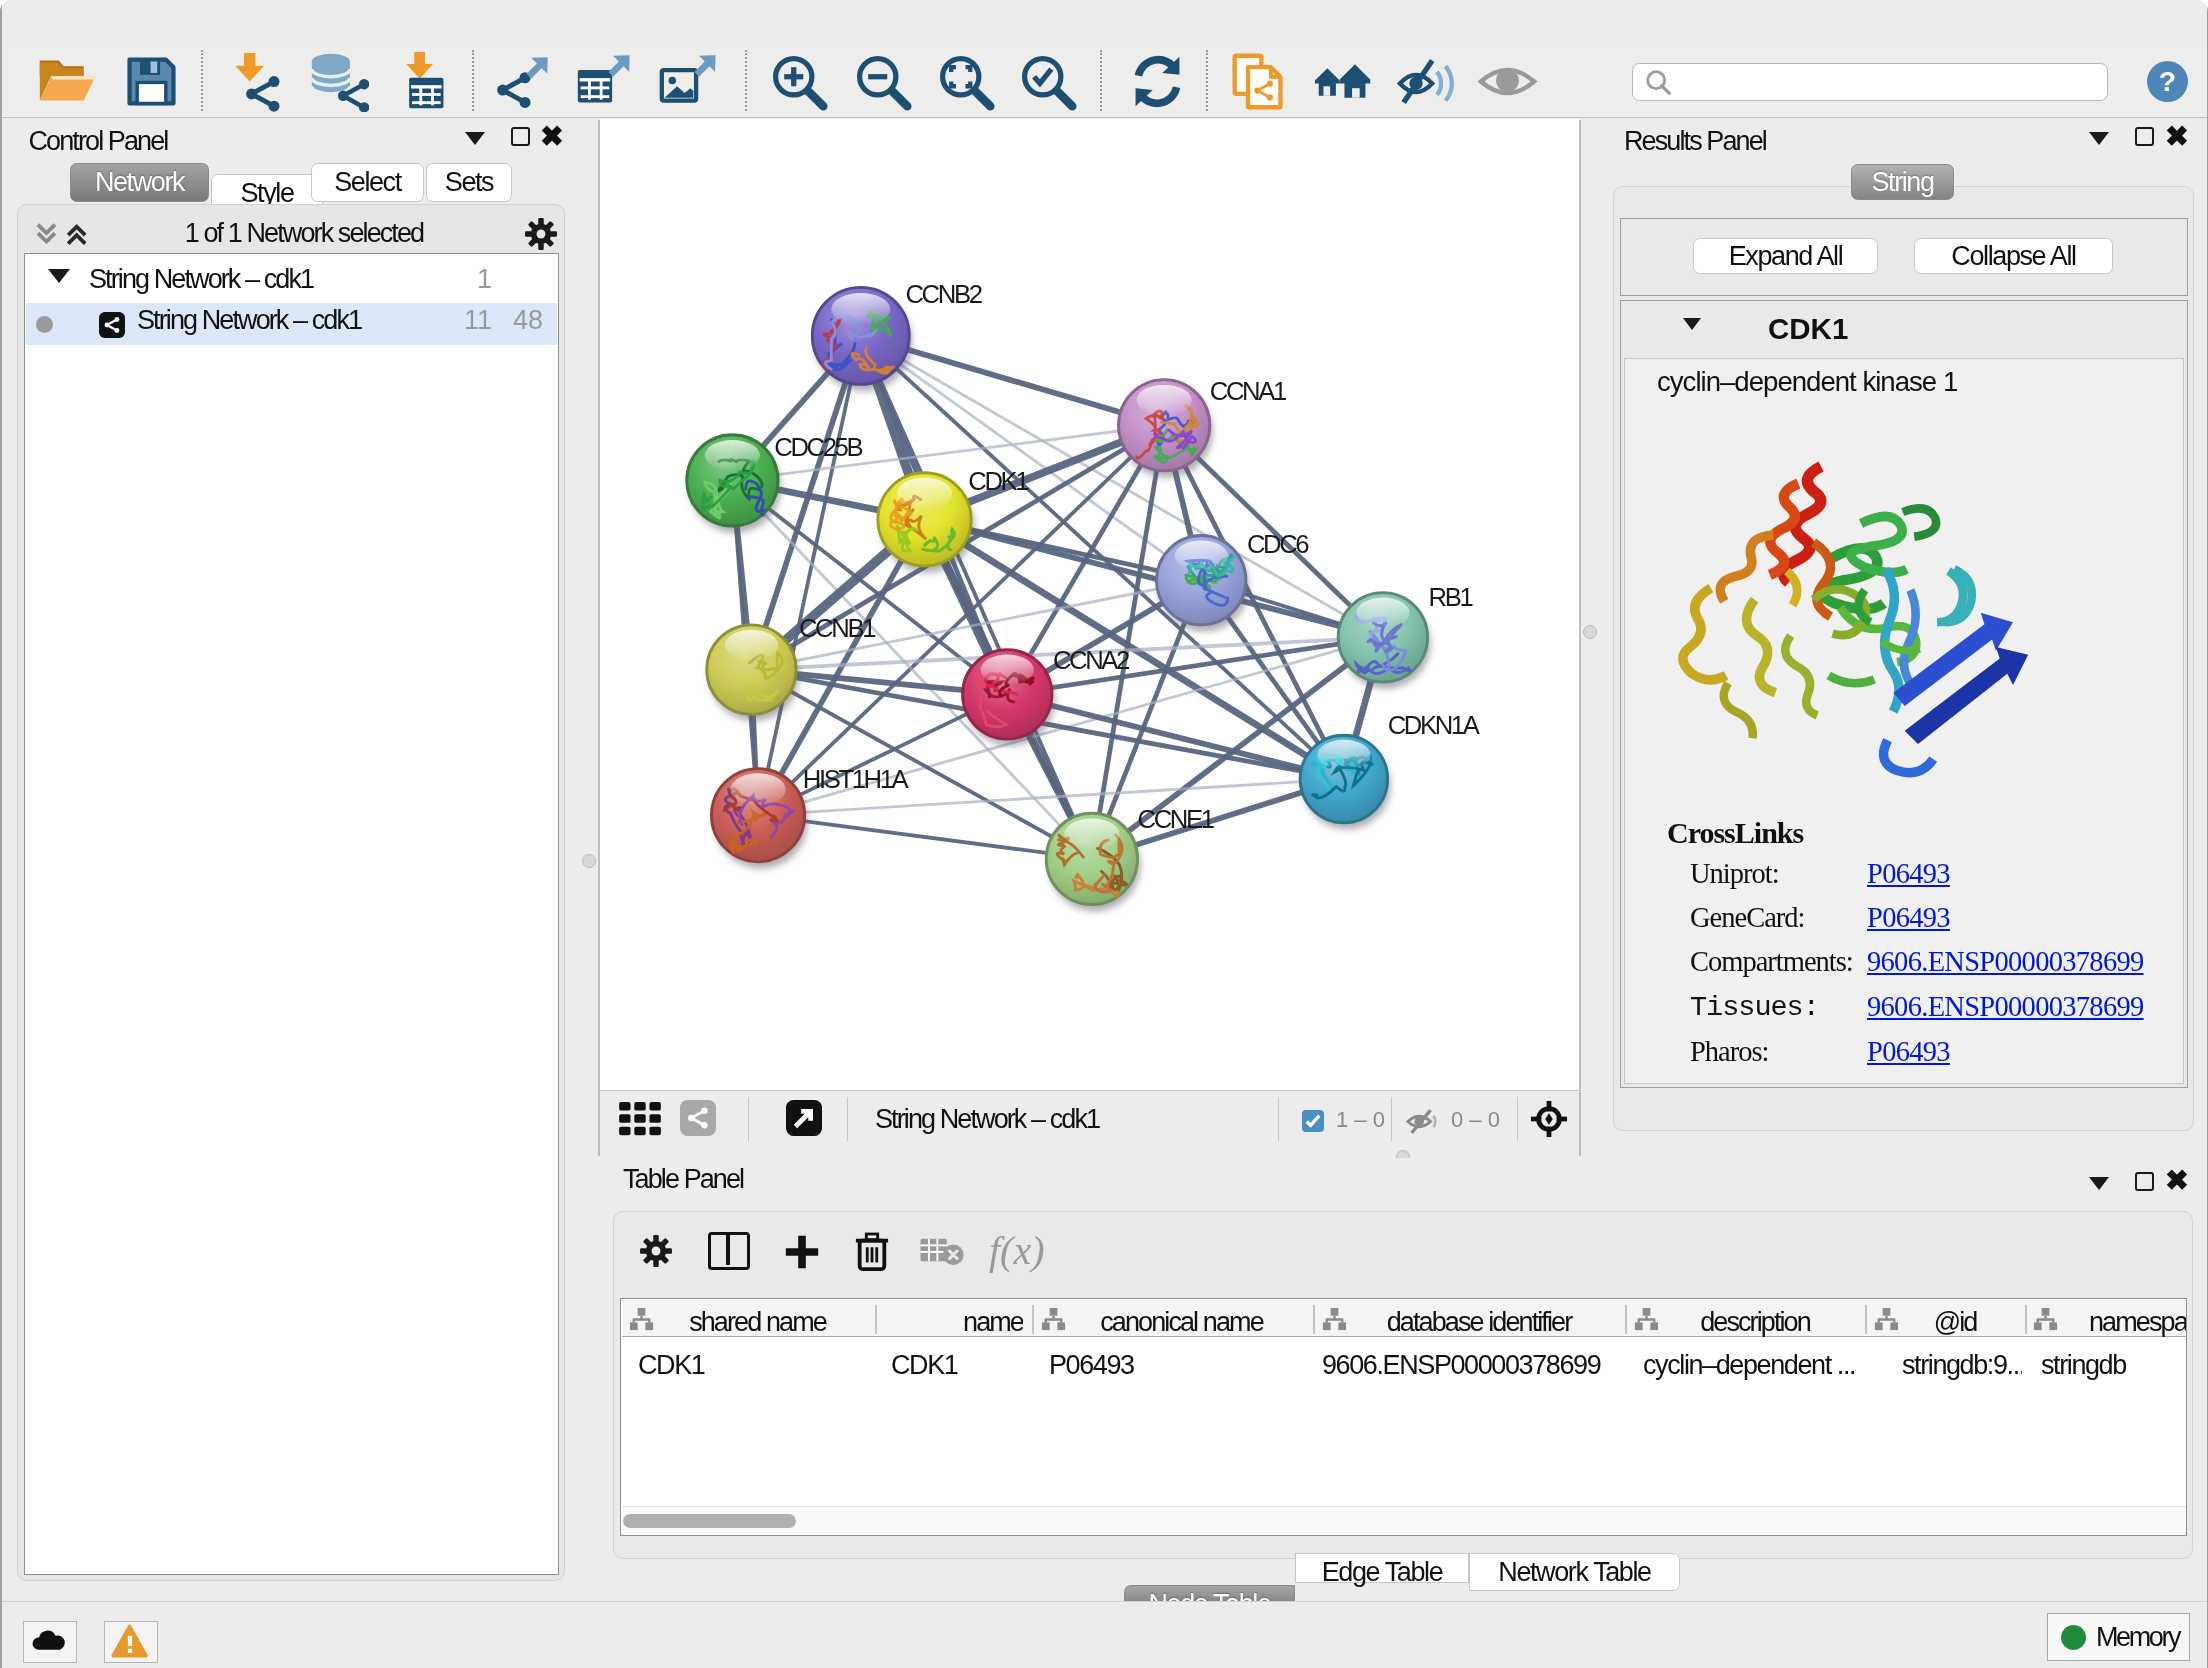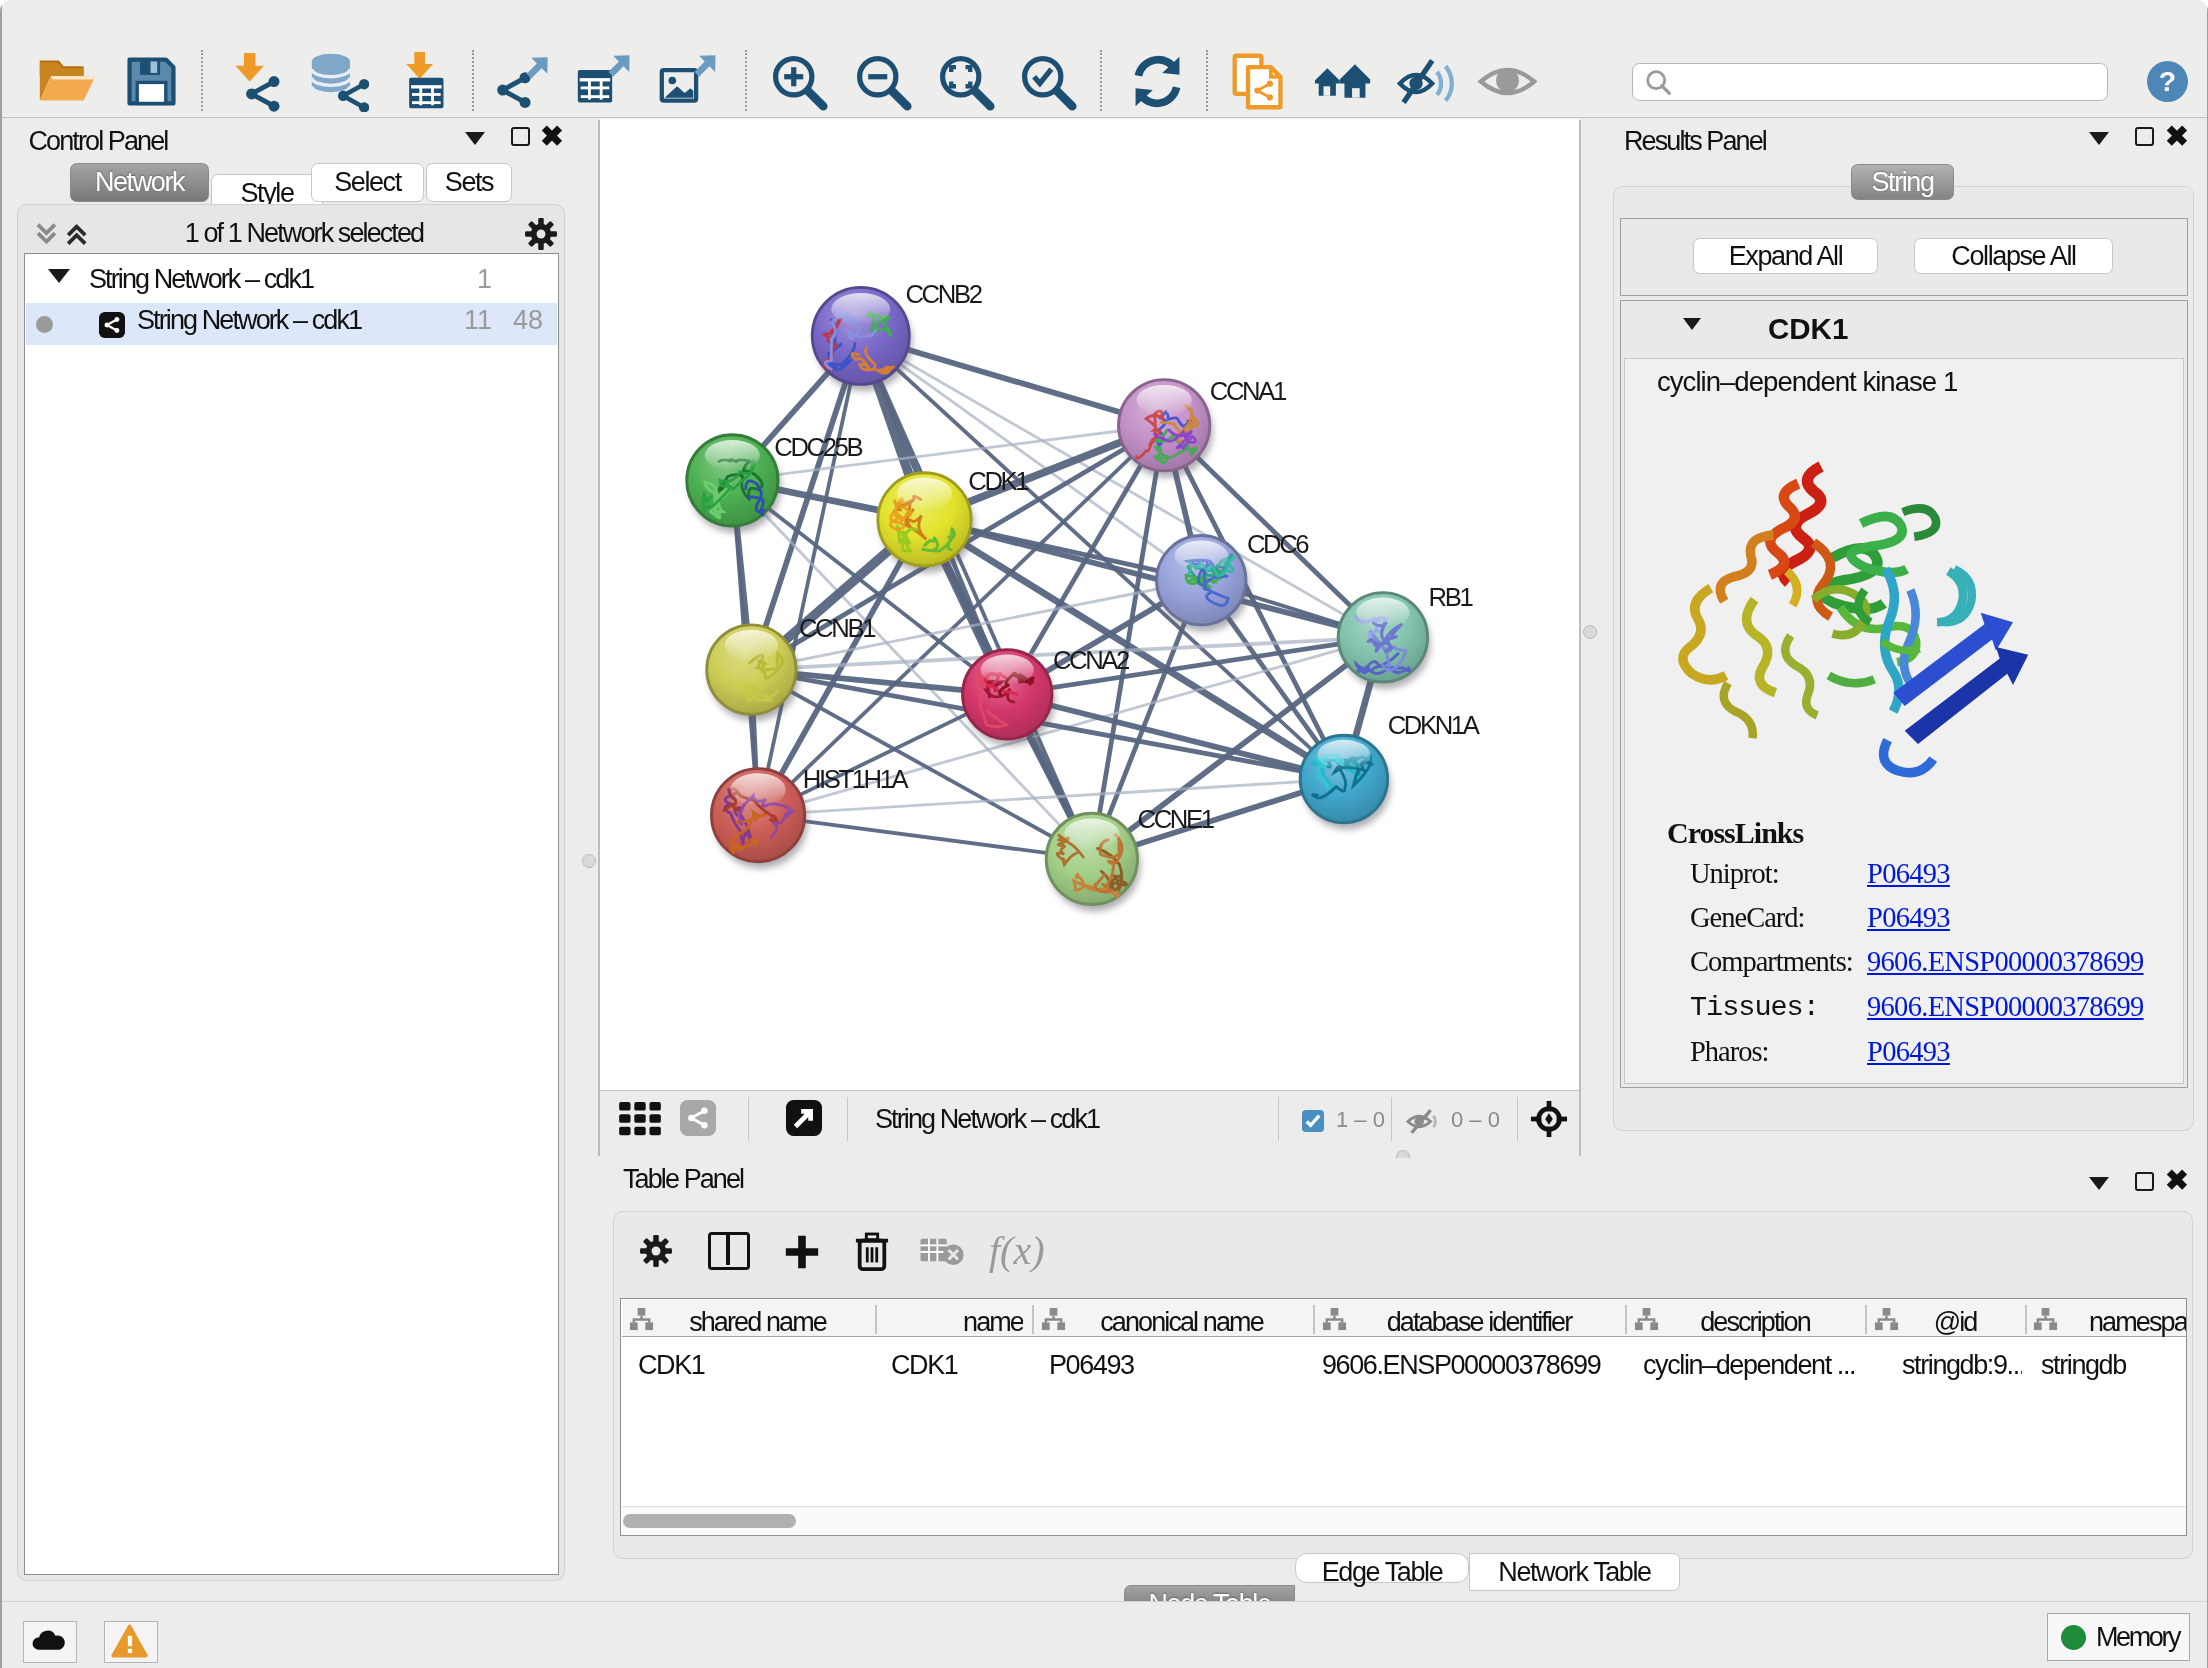--- a/index.html
+++ b/index.html
@@ -641,21 +641,21 @@
 <div class="abs" style="left:638px;top:1350px;width:190px;font-size:27px;letter-spacing:-1.4px;color:#111;white-space:nowrap;overflow:hidden">CDK1</div>
 <div class="abs" style="left:891px;top:1350px;width:133px;font-size:27px;letter-spacing:-1.4px;color:#111;white-space:nowrap;overflow:hidden">CDK1</div>
 <div class="abs" style="left:1049px;top:1350px;width:238px;font-size:27px;letter-spacing:-1.4px;color:#111;white-space:nowrap;overflow:hidden">P06493</div>
 <div class="abs" style="left:1322px;top:1350px;width:295px;font-size:27px;letter-spacing:-1.4px;color:#111;white-space:nowrap;overflow:hidden">9606.ENSP00000378699</div>
 <div class="abs" style="left:1643px;top:1350px;width:217px;font-size:27px;letter-spacing:-1.4px;color:#111;white-space:nowrap;overflow:hidden">cyclin–dependent ...</div>
 <div class="abs" style="left:1902px;top:1350px;width:120px;font-size:27px;letter-spacing:-1.4px;color:#111;white-space:nowrap;overflow:hidden">stringdb:9...</div>
 <div class="abs" style="left:2041px;top:1350px;width:133px;font-size:27px;letter-spacing:-1.4px;color:#111;white-space:nowrap;overflow:hidden">stringdb</div>
 <div class="abs" style="left:622px;top:1506px;width:1564px;height:28.5px;background:#fafafa;border-top:1px solid #e0e0e0"></div>
 <div class="abs" style="left:623px;top:1514px;width:173px;height:14.3px;border-radius:7.6px;background:#b0b0b0"></div>
 <div class="tab tabsel" style="left:1124px;top:1585px;width:171px;height:28px;line-height:36px;border-radius:6.7px 0 0 6.7px">Node Table</div>
-<div class="tab" style="left:1295px;top:1553px;width:174px;height:30px;line-height:36px;border-radius:12px">Edge Table</div>
+<div class="tab" style="left:1295px;top:1553px;width:174px;height:30px;line-height:36px;border-radius:0">Edge Table</div>
 <div class="tab" style="left:1469px;top:1553px;width:211px;height:38px;line-height:36px;border-radius:0 6.7px 6.7px 0">Network Table</div>
 <div class="abs" style="left:0;top:1601px;width:2208px;height:68px;background:#ececec;border-top:1.9px solid #d2d2d2"></div>
 <div class="abs" style="left:23px;top:1621px;width:54px;height:42px;background:#f4f4f4;border:1.9px solid #b5b5b5">
 <svg width="50" height="38" viewBox="0 0 53 44">
         <path d="M14 32 a7 7 0 0 1 1 -14 a10 10 0 0 1 19 -2 a8 8 0 0 1 5 16 Z" fill="#111"></path>
       </svg></div>
 <div class="abs" style="left:104px;top:1621px;width:54px;height:42px;background:#f4f4f4;border:1.9px solid #b5b5b5">
 <svg width="50" height="38" viewBox="0 0 53 44">
         <path d="M26 5 L45 39 L7 39 Z" fill="#e8992c" stroke="#e8992c" stroke-width="4" stroke-linejoin="round"></path>
 <rect x="24" y="16" width="5" height="12" fill="#fff"></rect>

